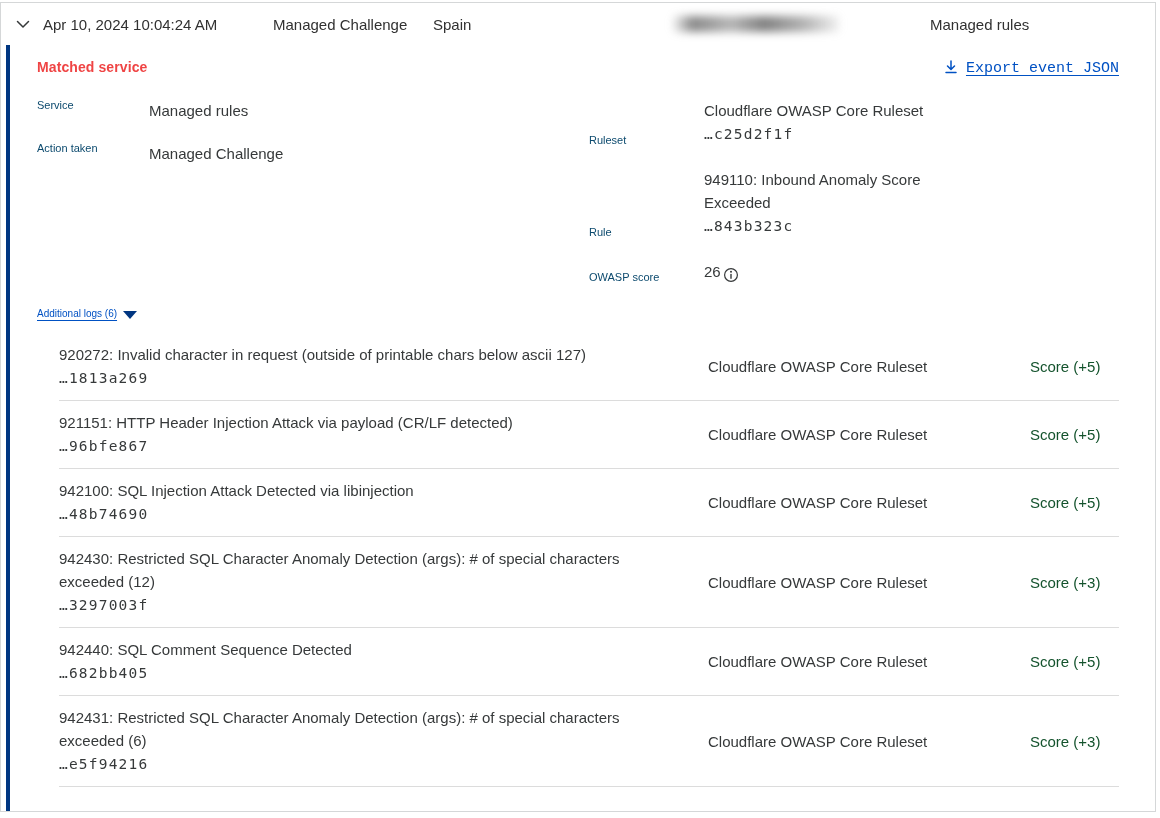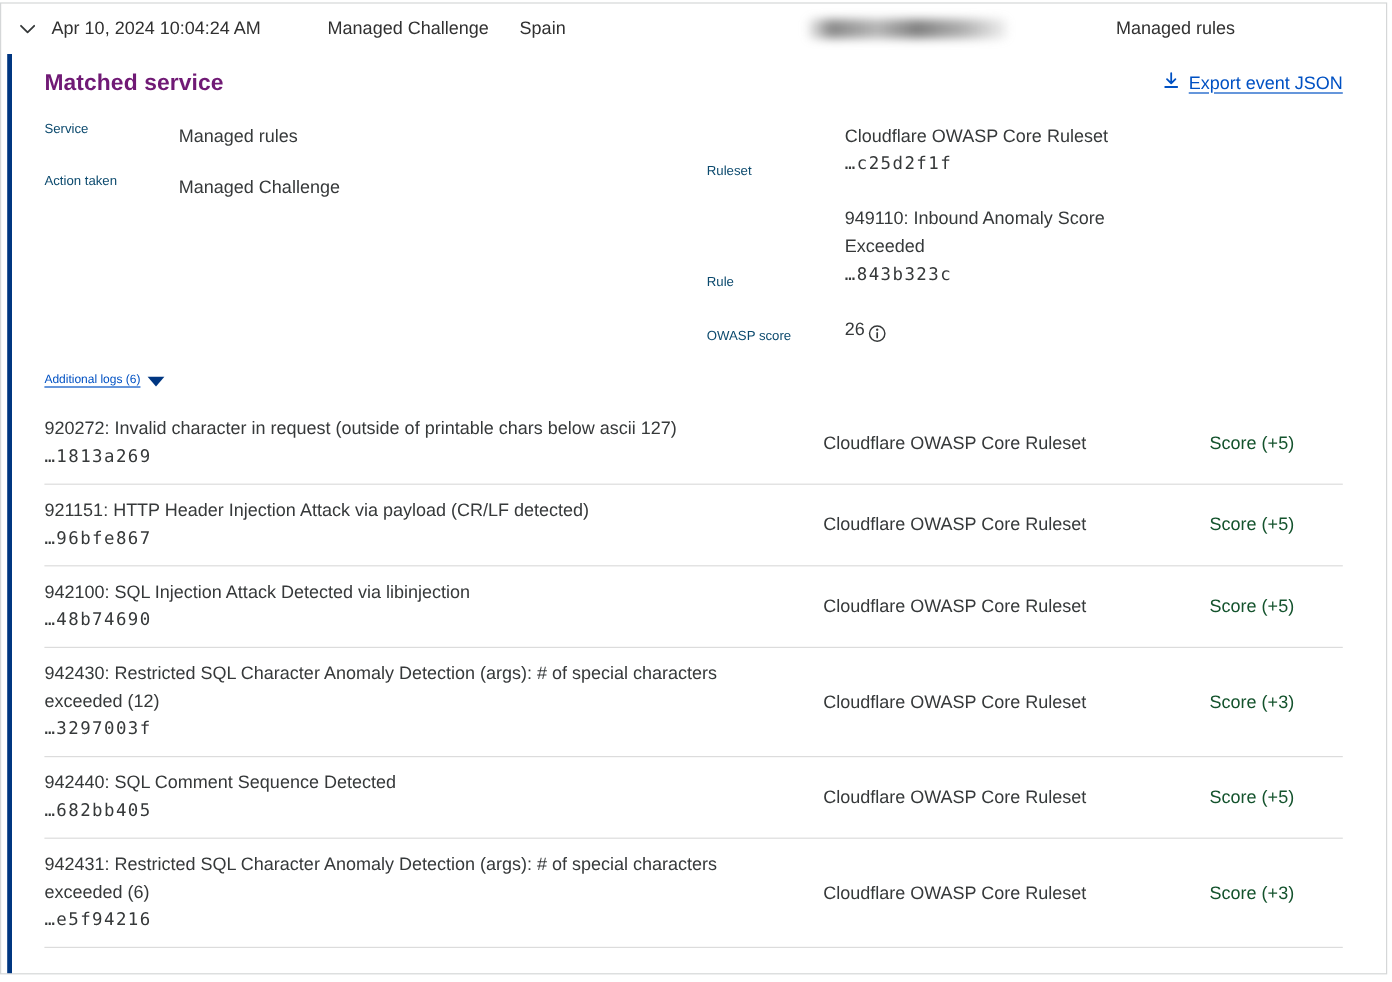--- a/index.html
+++ b/index.html
@@ -40,27 +40,27 @@
   }
   
   .accent-bar {
     position: absolute;
     left: 5px; top: 42px; bottom: 0;
     width: 4px;
     background: #003681;
   }
   .panel-body { padding: 14px 36px 0 36px; }
   .panel-top { display: flex; justify-content: space-between; align-items: flex-start; }
-  h2.panel-title { font-size: 19px; font-weight: 700; color: #701a75; letter-spacing: .1px; }
+  h2.panel-title { font-size: 14px; font-weight: 700; color: #ef4444; letter-spacing: .1px; }
   .export-link {
     display: flex; align-items: center; gap: 7px;
     color: #0051c3; font-size: 15px;
     cursor: pointer; text-decoration: none;
   }
-  .export-link .label { text-decoration: underline; text-underline-offset: 3px; }
+  .export-link .label { text-decoration: underline; text-underline-offset: 3px; font-family: Liberation Mono, monospace; }
   
   .detail-grid { position: relative; margin-top: 21px; height: 192px; }
   .field-row { display: flex; margin-bottom: 20px; }
   .field-label { width: 112px; flex: 0 0 112px; color: #0c4a6e; font-size: 11px; }
   .field-value { font-size: 15px; color: #36393a; line-height: 23px; }
   .fields-right { position: absolute; left: 552px; top: 0; width: 420px; }
   .fields-right .field-label { width: 115px; flex: 0 0 115px; }
   .fields-right .field-row { margin-bottom: 22px; align-items: flex-end; }
   .fields-right .field-value { max-width: 232px; }
   .mono-hash {
@@ -81,21 +81,21 @@
     cursor: pointer; text-decoration: none;
   }
   .logs-link .label { text-decoration: underline; text-underline-offset: 3px; }
   .caret-down {
     width: 0; height: 0;
     border-left: 7px solid transparent;
     border-right: 7px solid transparent;
     border-top: 8px solid #003681;
     margin-top: 2px;
   }
-  .logs-table { margin-top: 12px; }
+  .logs-table { margin-top: 12px; margin-left: 22px; }
   .log-row {
     display: flex;
     align-items: center;
     padding: 10px 0;
     border-bottom: 1px solid #dcdcdc;
   }
   .log-desc { flex: 0 0 649px; padding-right: 30px; }
   .log-desc .desc-text { font-size: 15px; line-height: 23px; color: #36393a; max-width: 600px; }
   .log-ruleset { flex: 0 0 322px; font-size: 15px; color: #36393a; }
   .log-score { flex: 1; font-size: 15px; color: #14532d; }

